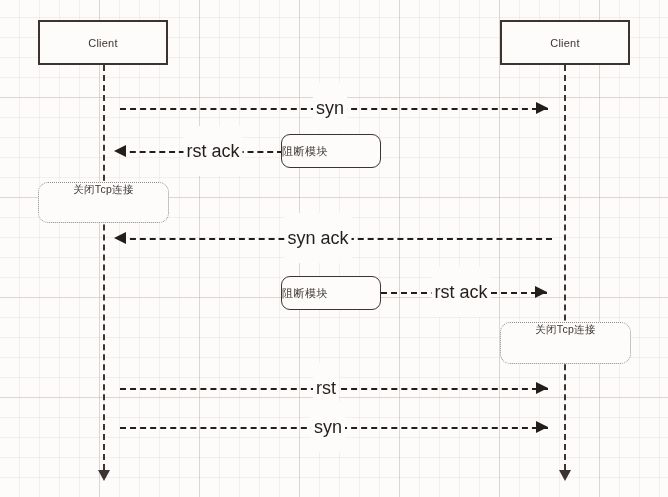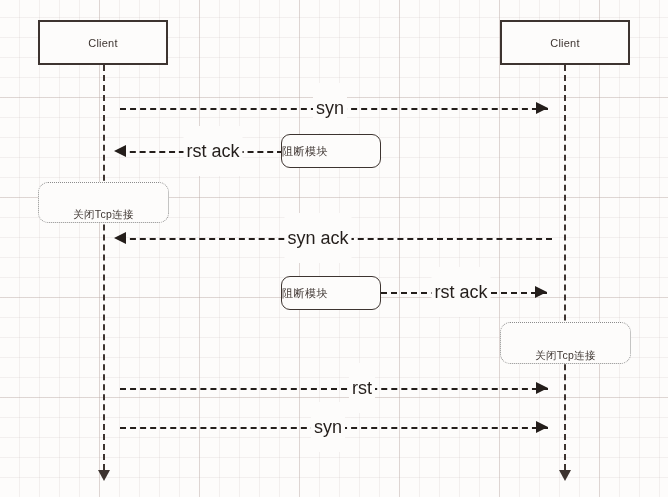--- a/index.html
+++ b/index.html
@@ -101,21 +101,21 @@
   }
 
   
   .note-box {
     position: absolute;
     box-sizing: border-box;
     border: 1.6px dotted #8c8c8c;
     border-radius: 10px;
     background: #fdfcfb;
     display: flex;
-    align-items: flex-end;
+    align-items: flex-start;
     justify-content: center;
   }
   .note-label {
     font-size: 10.5px;
     color: #3d3430;
     letter-spacing: .3px;
   }
 </style>
 </head>
 <body>
@@ -163,19 +163,19 @@
   <div class="msg-line" style="left:381px; top:292px; width:166px;"></div>
   <div class="arrowhead right" style="left:535px; top:286px;"></div>
   <div class="msg-label" style="left:461px; top:292px;">rst ack</div>
 
   <div class="note-box" style="left:500px; top:322px; width:131px; height:42px;">
     <span class="note-label">关闭Tcp连接</span>
   </div>
 
   <div class="msg-line" style="left:120px; top:388px; width:428px;"></div>
   <div class="arrowhead right" style="left:536px; top:382px;"></div>
-  <div class="msg-label" style="left:326px; top:388px;margin-left:36px;">rst</div>
+  <div class="msg-label" style="left:326px; top:388px;">rst</div>
 
   <div class="msg-line" style="left:120px; top:427px; width:428px;"></div>
   <div class="arrowhead right" style="left:536px; top:421px;"></div>
   <div class="msg-label" style="left:328px; top:427px;">syn</div>
 
 </div>
 
 </body></html>

